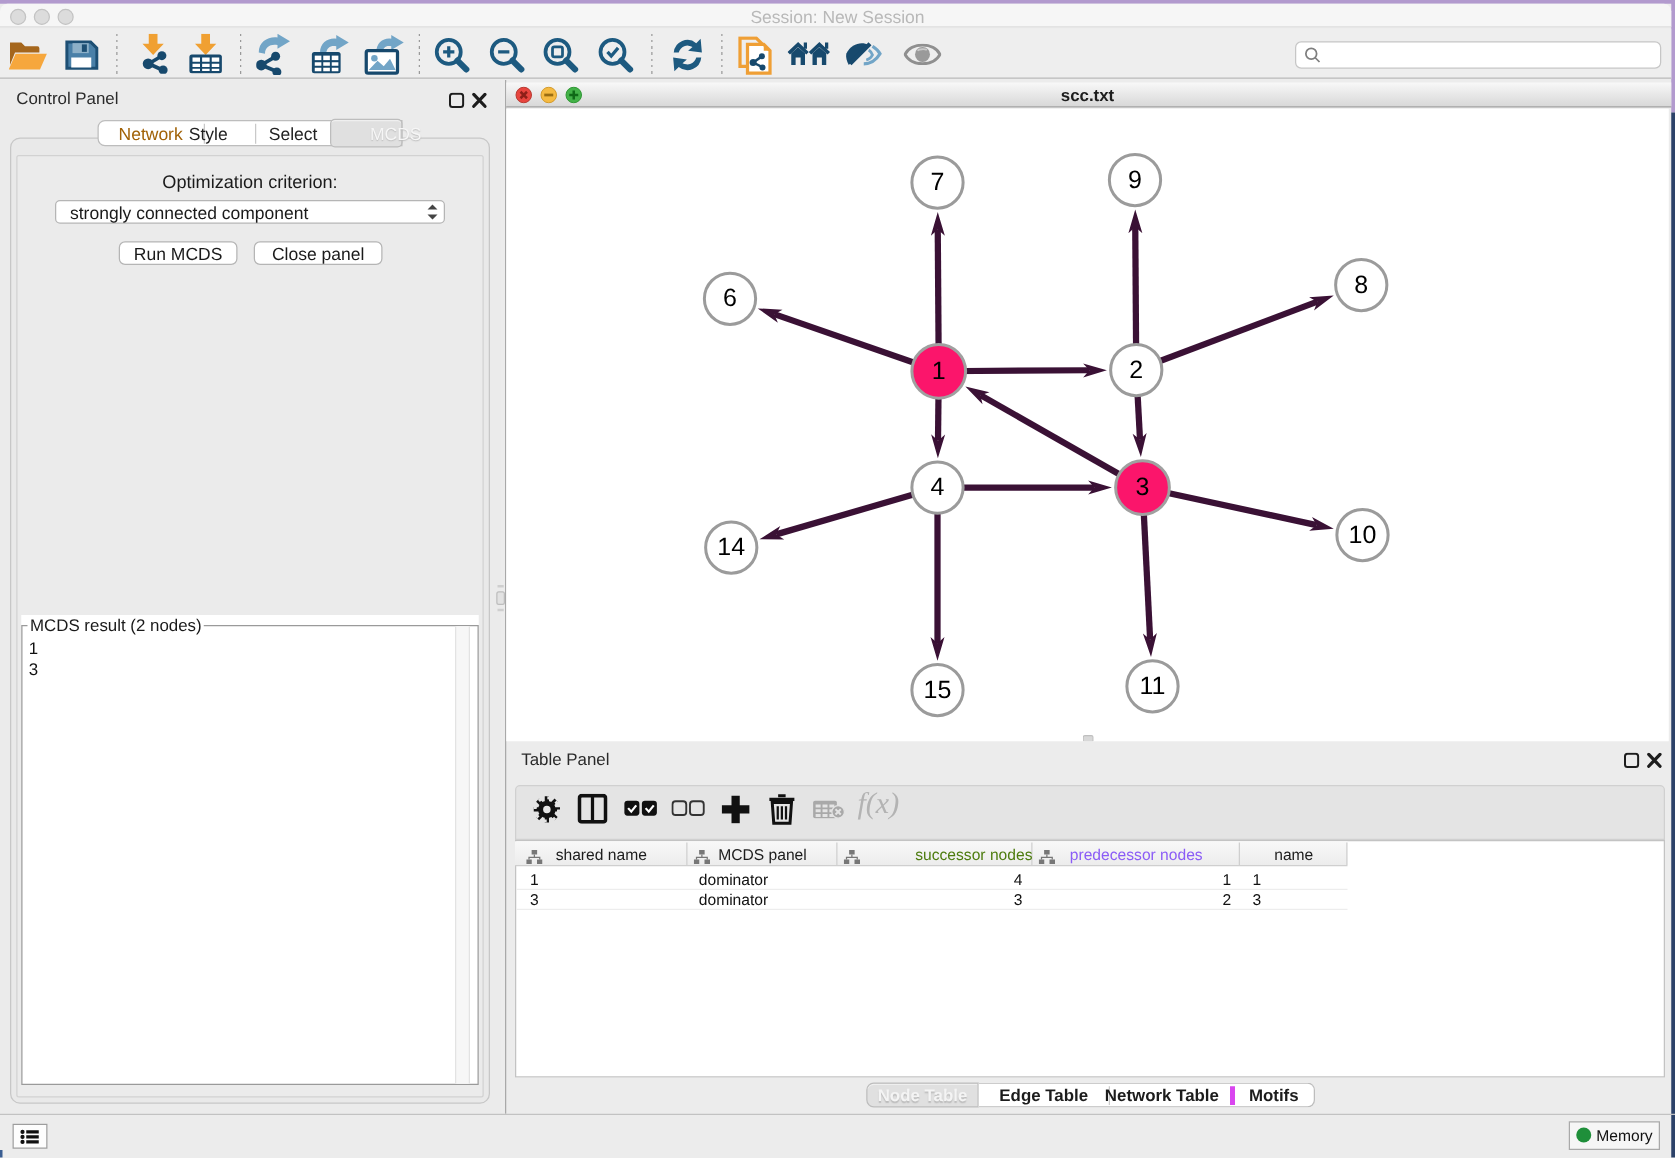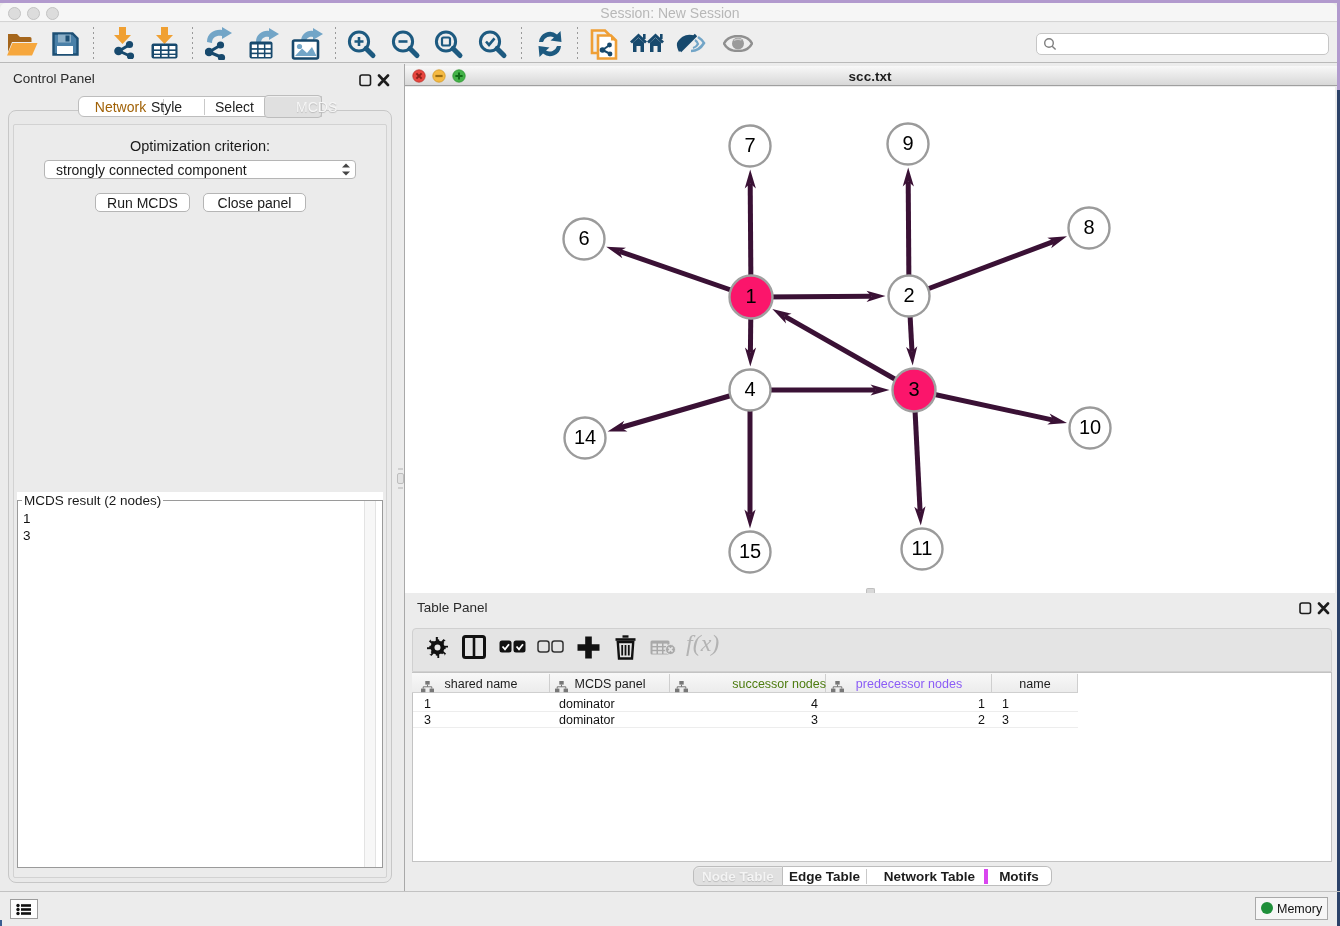--- a/index.html
+++ b/index.html
@@ -371,21 +371,21 @@
 <div class="abs" style="left:559px;top:713px;font-size:12.5px;color:#111;">dominator</div>
 <div class="abs" style="left:740px;top:713px;width:78px;text-align:right;font-size:12.5px;color:#111;">3</div>
 <div class="abs" style="left:905px;top:713px;width:80px;text-align:right;font-size:12.5px;color:#111;">2</div>
 <div class="abs" style="left:1002px;top:713px;font-size:12.5px;color:#111;">3</div>
 <div class="abs" style="left:413px;top:711px;width:665px;height:1px;background:#ededed;"></div>
 <div class="abs" style="left:413px;top:727px;width:665px;height:1px;background:#ededed;"></div>
 
 <div class="abs" style="left:693px;top:866px;width:90px;height:20px;background:#e0e0e0;border:1px solid #bdbdbd;border-radius:6px 0 0 6px;box-shadow:inset 0 1px 0 #efefef;"></div>
 <div class="abs" style="left:783px;top:866px;width:269px;height:20px;background:#fff;border:1px solid #bdbdbd;border-left:none;border-radius:0 6px 6px 0;"></div>
 <div class="abs" style="left:693px;top:869px;width:90px;text-align:center;font-size:13.5px;font-weight:bold;color:#f4f4f4;text-shadow:0 1px 1px #bbb;">Node Table</div>
-<div class="abs" style="left:783px;top:869px;width:84px;text-align:center;font-size:13.5px;font-weight:bold;color:#1c1c1c;border-right:1px solid #c9c9c9;height:15px;">Edge Table</div>
+<div class="abs" style="left:783px;top:869px;width:105px;text-align:center;font-size:13.5px;font-weight:bold;color:#1c1c1c;border-right:1px solid #c9c9c9;height:15px;">Edge Table</div>
 <div class="abs" style="left:875px;top:869px;width:113px;text-align:center;font-size:13.5px;font-weight:bold;color:#1c1c1c;border-right:4px solid #d946ef;height:15px;">Network Table</div>
 <div class="abs" style="left:988px;top:869px;width:62px;text-align:center;font-size:13.5px;font-weight:bold;color:#1c1c1c;">Motifs</div>
 
 <div class="abs" style="left:0;top:891px;width:1340px;height:1px;background:#c2c2c2;"></div>
 <div class="abs" style="left:10px;top:899px;width:28px;height:20px;background:#fdfdfd;border:1px solid #9d9d9d;"></div>
 <svg class="abs" style="left:16px;top:903px;" width="16" height="13" viewBox="0 0 16 13">
     <circle cx="2" cy="2.5" r="1.7" fill="#111"></circle>
     <circle cx="2" cy="6.5" r="1.7" fill="#111"></circle>
     <circle cx="2" cy="10.5" r="1.7" fill="#111"></circle>
     <rect x="5" y="1.2" width="10" height="2.6" fill="#111"></rect>

